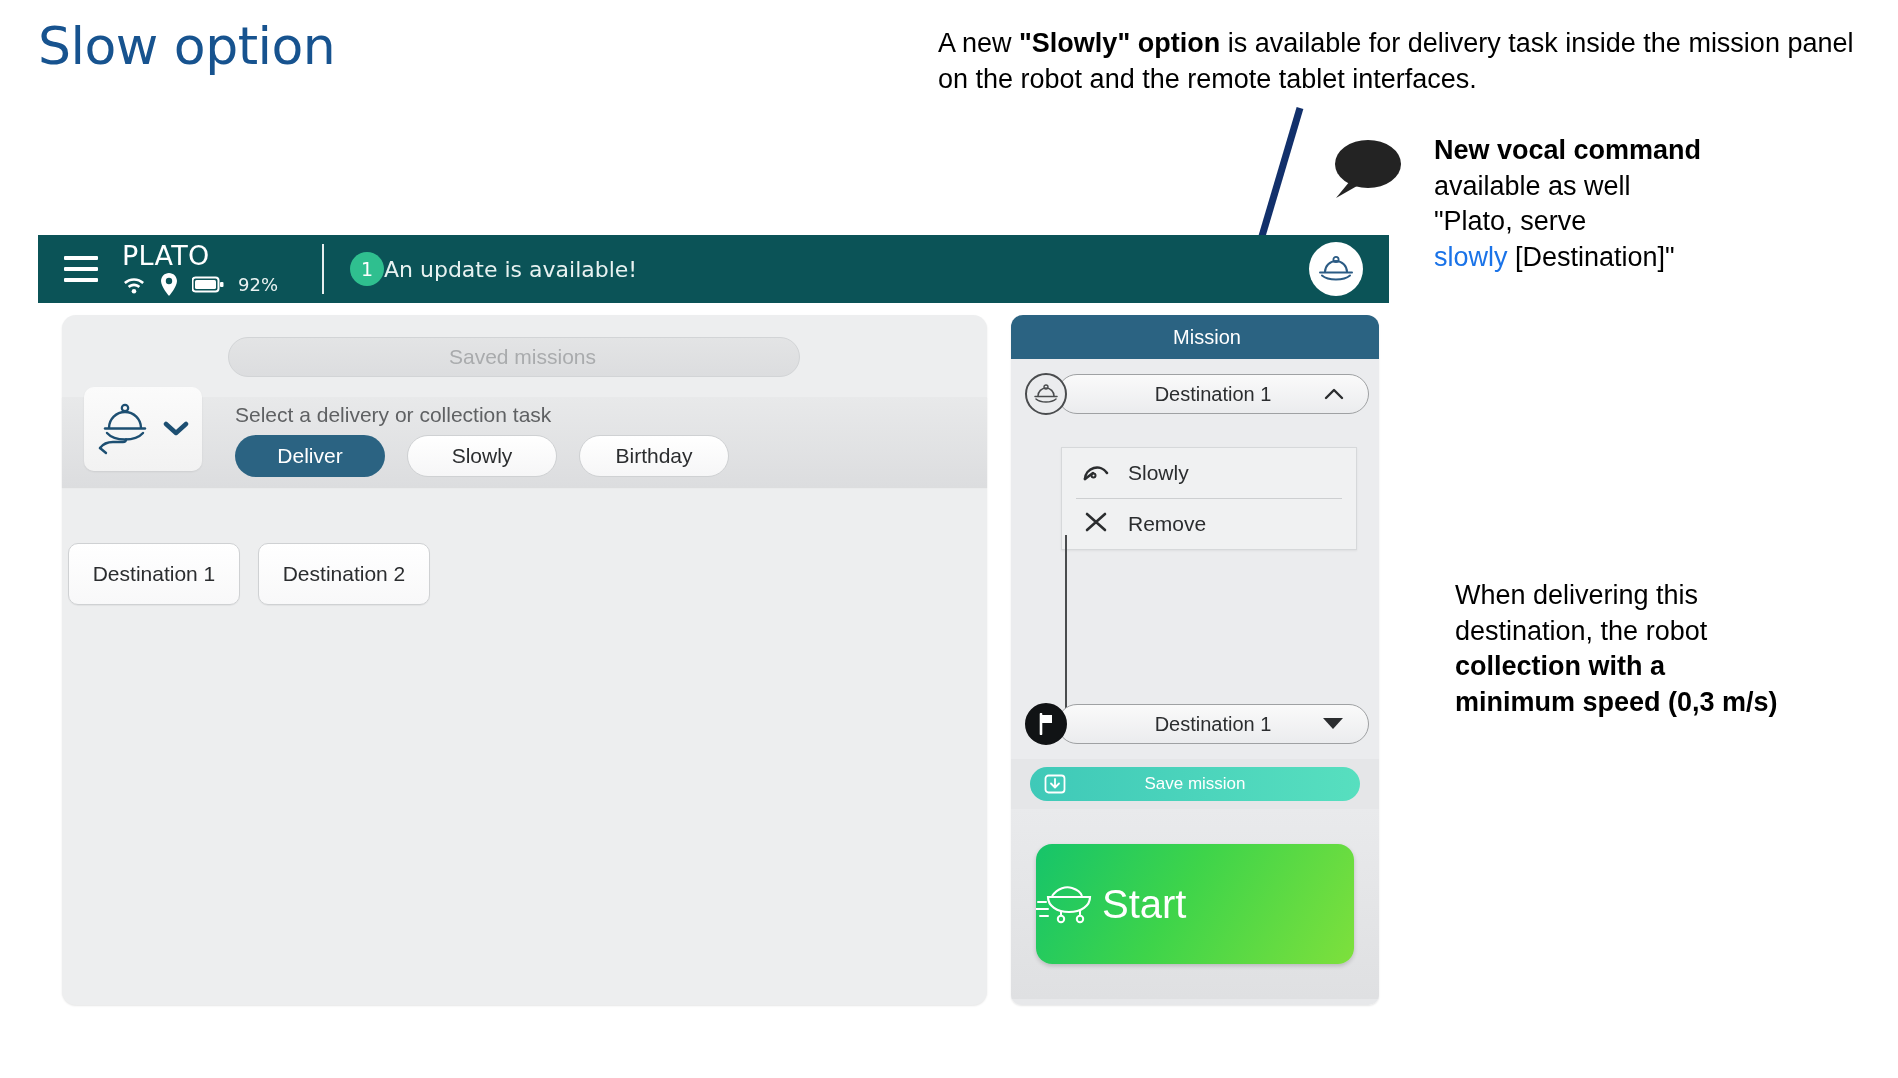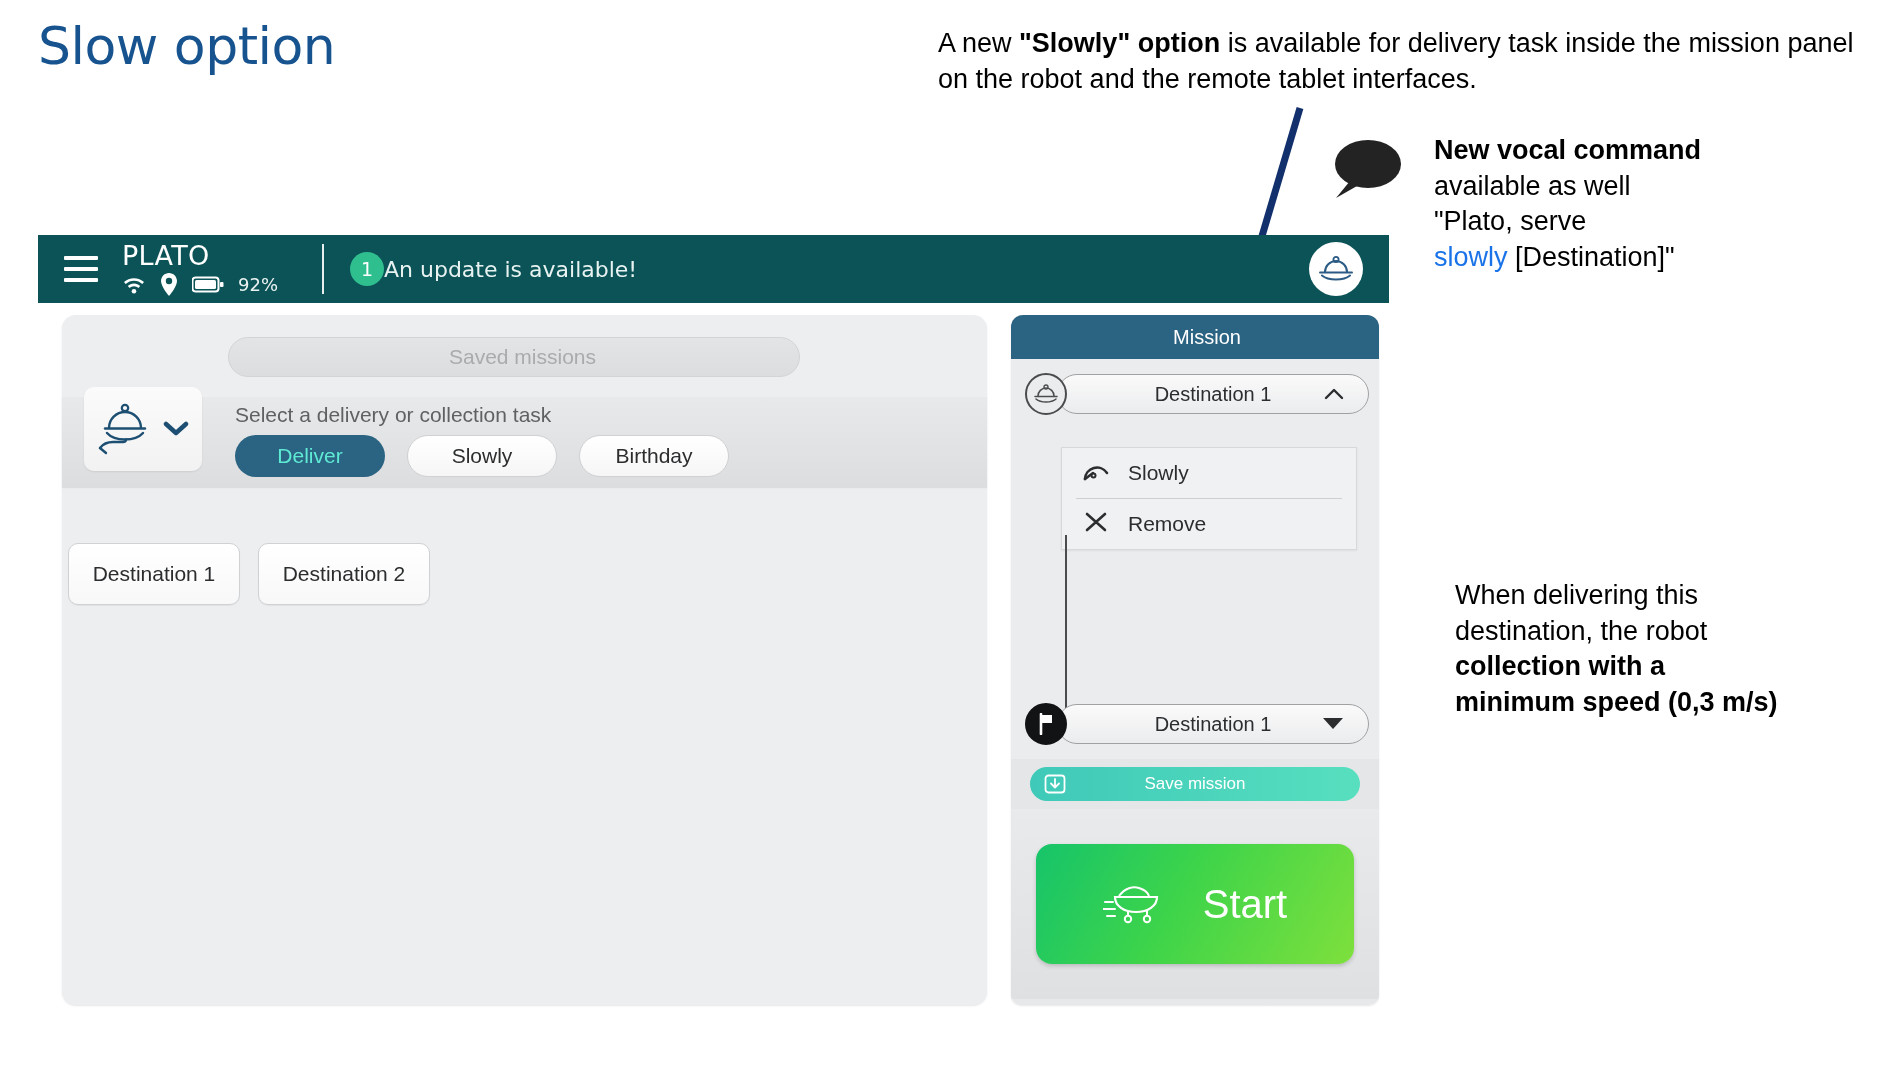--- a/index.html
+++ b/index.html
@@ -125,21 +125,21 @@
   }
   .task-label {
     position:absolute; left: 173px; top: 6px; font-size: 21px; color:#5f6163;
   }
   .pill-row { position:absolute; left: 173px; top: 38px; display:flex; gap: 22px; }
   .pill {
     height: 42px; min-width: 150px; padding: 0 26px; border-radius: 21px;
     display:flex; align-items:center; justify-content:center;
     font-size: 21px; cursor:pointer;
   }
-  .pill.sel { background:#2b6382; color:#5eead4; }
+  .pill.sel { background:#2b6382; color:#ffffff; }
   .pill.unsel {
     background: linear-gradient(#ffffff,#f6f6f7); color:#2b2d2f;
     border:1px solid #cfd1d3;
   }
 
   .dest-hint { position:absolute; left: 6px; top: 198px; font-size: 21px; color:#7b7d7f; }
   .dest-row { position:absolute; left: 6px; top: 228px; display:flex; gap: 18px; }
   .dest-btn {
     width: 172px; height: 62px; border-radius: 10px;
     background: linear-gradient(#ffffff,#f8f8f9);
@@ -202,21 +202,21 @@
     display:flex; align-items:center; color:#ffffff; font-size: 17px;
     cursor:pointer; position:relative;
   }
   .save-btn .sv-ico { position:absolute; left: 14px; display:flex; }
   .save-btn .sv-label { width:100%; text-align:center; }
 
   .start-strip { height: 190px; background: linear-gradient(#e9eaec,#dfe0e2); display:flex; align-items:center; justify-content:center; }
   .start-btn {
     width: 318px; height: 120px; border-radius: 16px;
     background: linear-gradient(120deg,#16c46a 0%,#3ed44a 45%,#7ee03c 100%);
-    display:flex; align-items:center; justify-content:center; gap: 34px;
+    display:flex; align-items:center; justify-content:flex-start; 
     color:#ffffff; font-size: 40px; cursor:pointer;
     box-shadow: 0 2px 4px rgba(0,0,0,.18);
   }
 </style>
 </head>
 <body>
 
 <div id="root">
 
   <div class="slide-title">Slow option</div>

